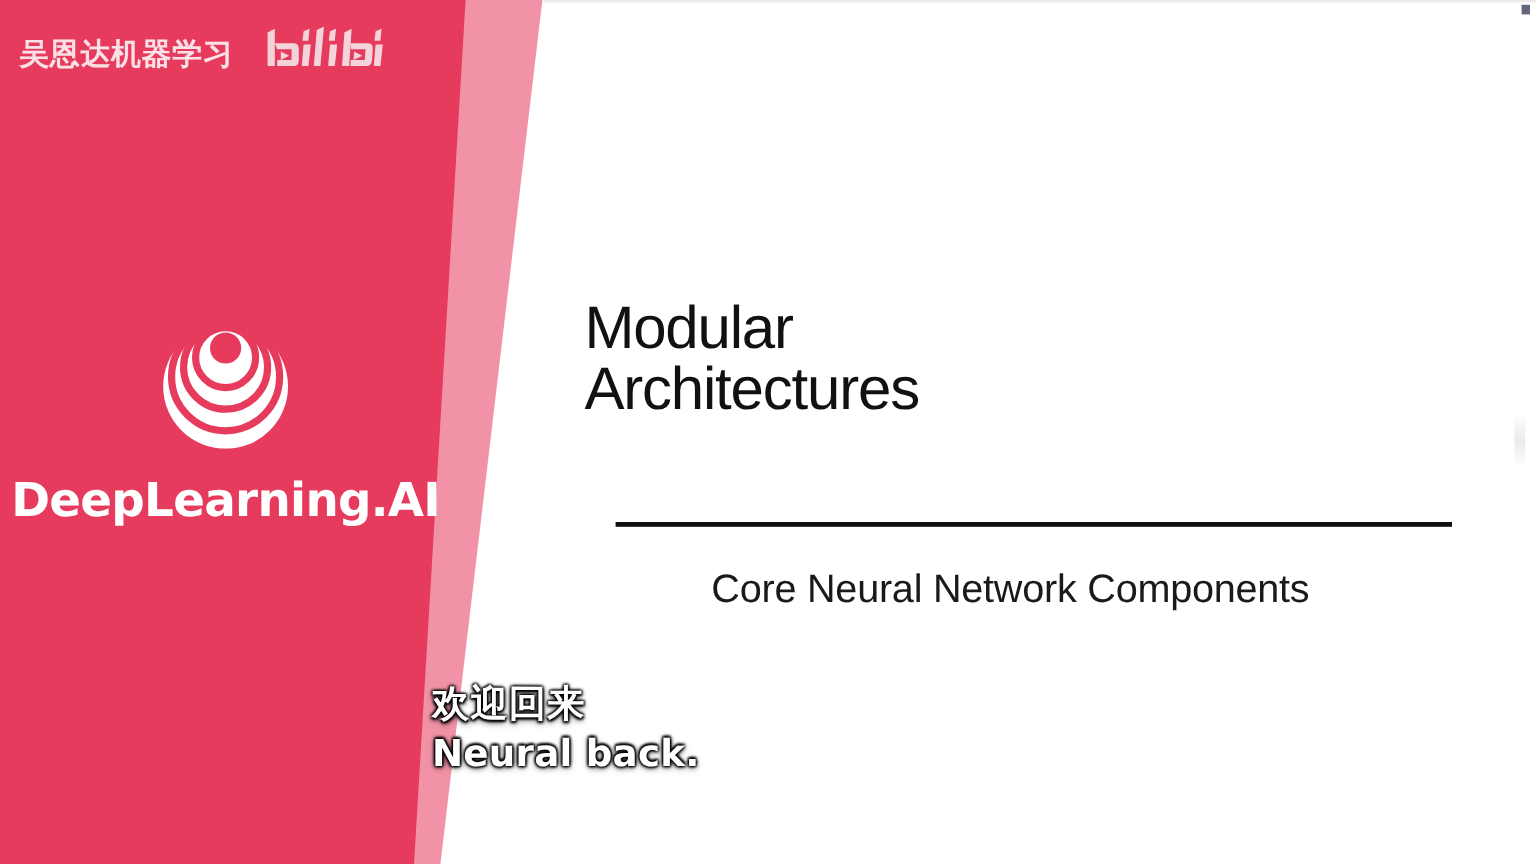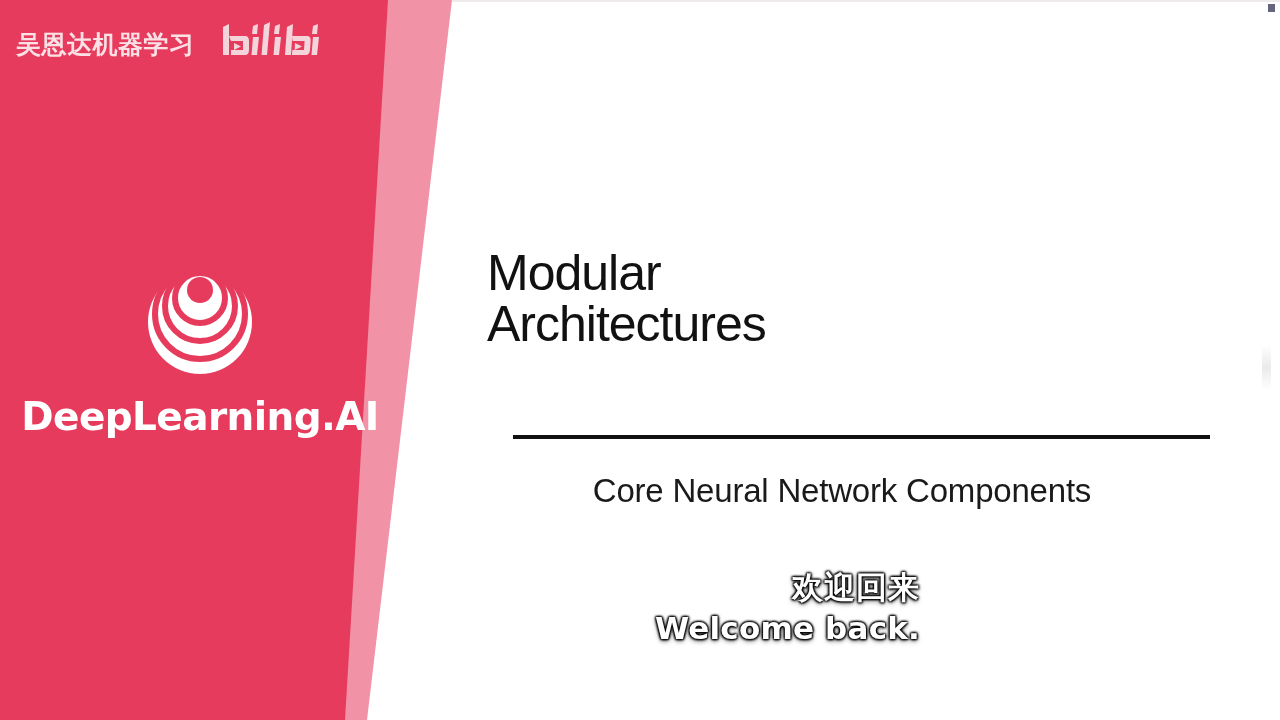--- a/index.html
+++ b/index.html
@@ -56,21 +56,21 @@
     letter-spacing: .5px;
     white-space: nowrap;
     font-family: "DejaVu Sans", sans-serif;
   }
   .bili-logo {
     display: block;
   }
 
   .brand {
     position: absolute;
-    left: 16px;
+    left: 4px;
     top: 262px;
     width: 368px;
     text-align: center;
   }
   .brand-mark {
     display: block;
     margin: 0 auto;
   }
   .brand-name {
     margin-top: 16px;
@@ -119,21 +119,21 @@
     font-family: "Liberation Sans", sans-serif;
     white-space: nowrap;
   }
 
   
   .captions {
     position: absolute;
     left: 360px;
     top: 568px;
     width: 560px;
-    text-align: right;
+    text-align: left;
     color: #ffffff;
     font-weight: 700;
     text-shadow:
       0 0 3px rgba(0,0,0,.85),
       1px 1px 2px rgba(0,0,0,.85),
       -1px 1px 2px rgba(0,0,0,.8),
       1px -1px 2px rgba(0,0,0,.8),
       -1px -1px 2px rgba(0,0,0,.8),
       0 2px 5px rgba(0,0,0,.6);
   }
@@ -239,20 +239,20 @@
     <div class="slide-title">Modular
 Architectures</div>
   </div>
 
   <div class="rule"></div>
 
   <div class="slide-subtitle">Core Neural Network Components</div>
 
   <div class="captions">
     <div class="caption-cn">欢迎回来</div>
-    <div class="caption-en">Welcome back.</div>
+    <div class="caption-en">Neural back.</div>
   </div>
 
   <div class="artifact-topline"></div>
   <div class="artifact-square"></div>
   <div class="artifact-smudge"></div>
 
 </div>
 
 </body></html>

